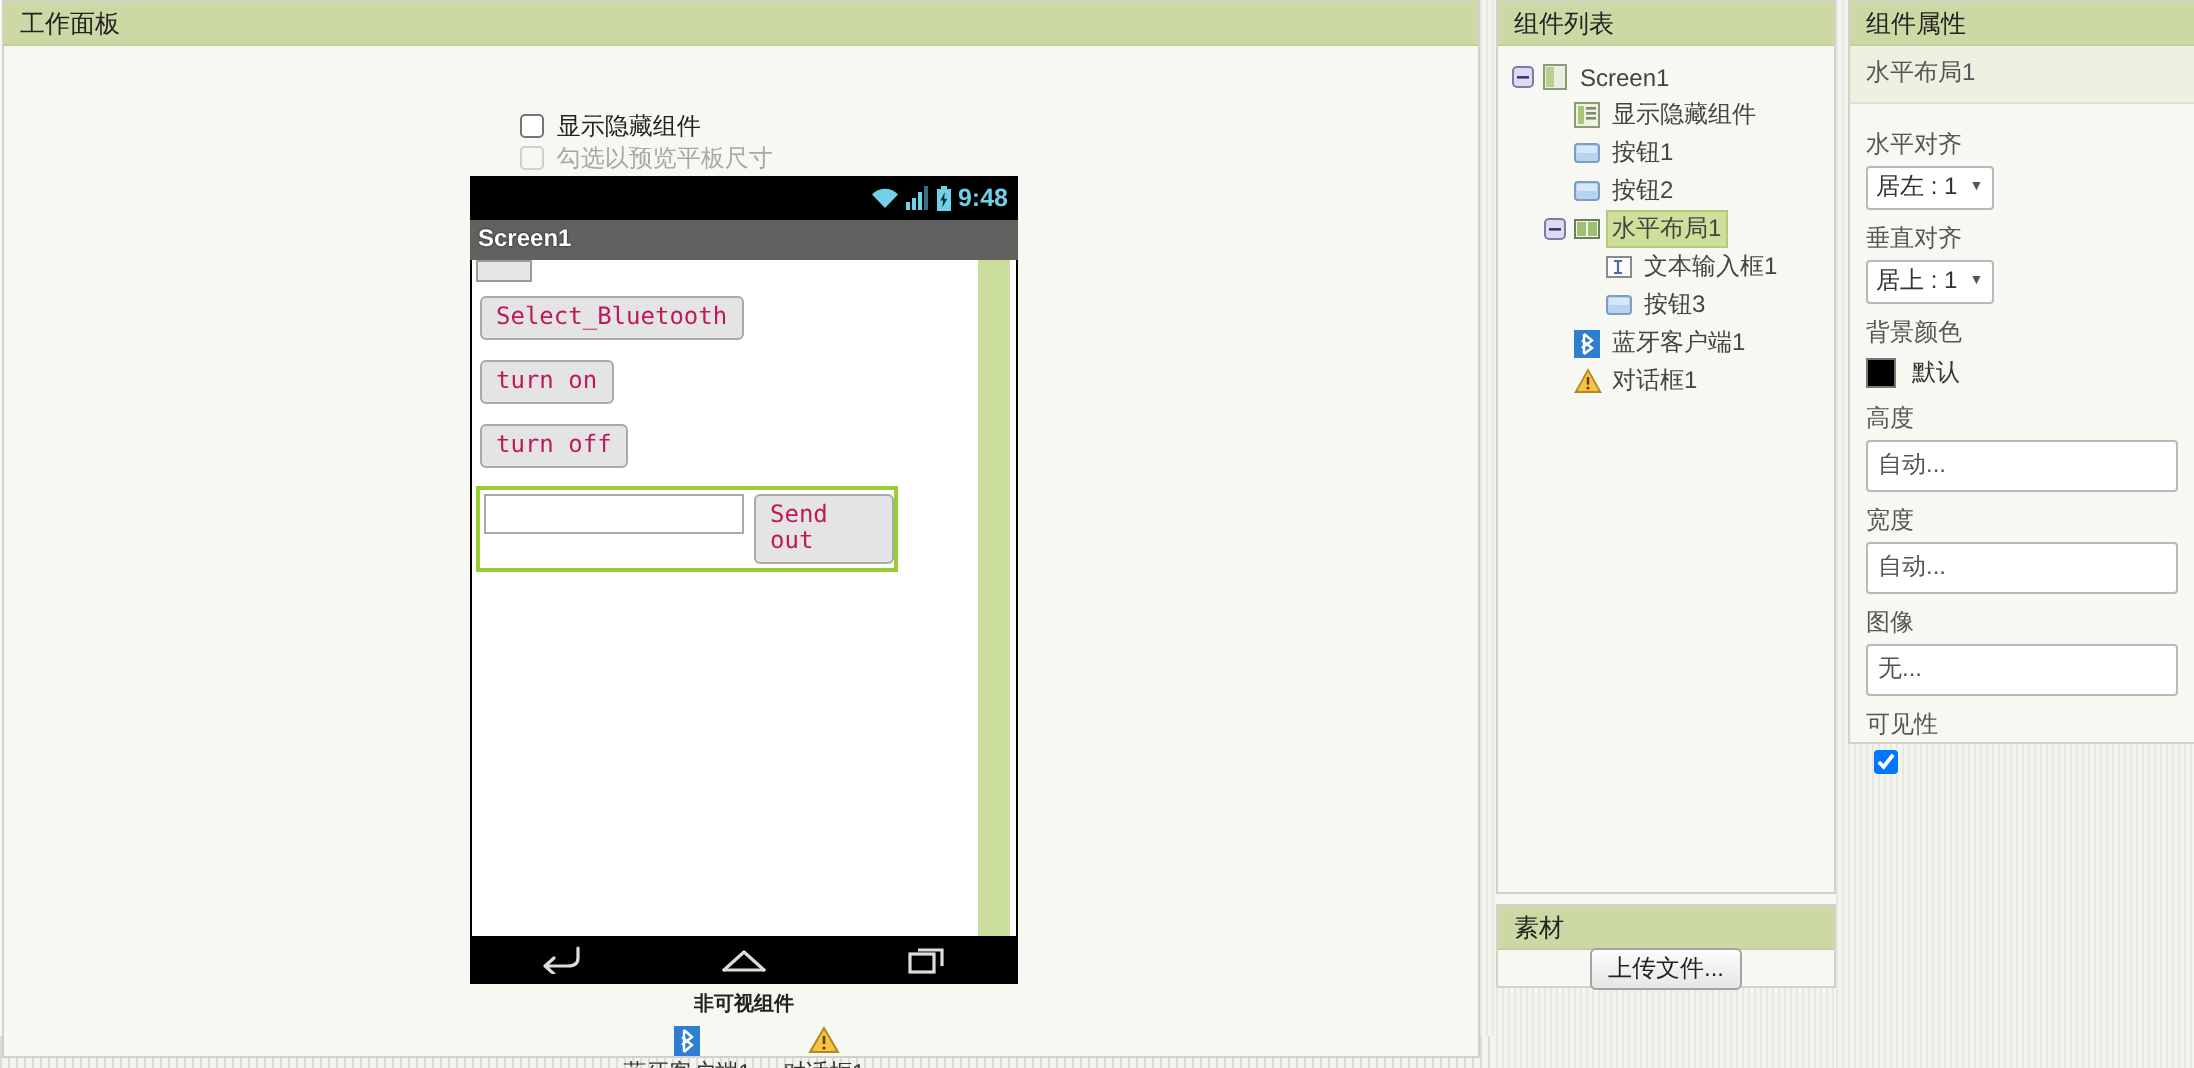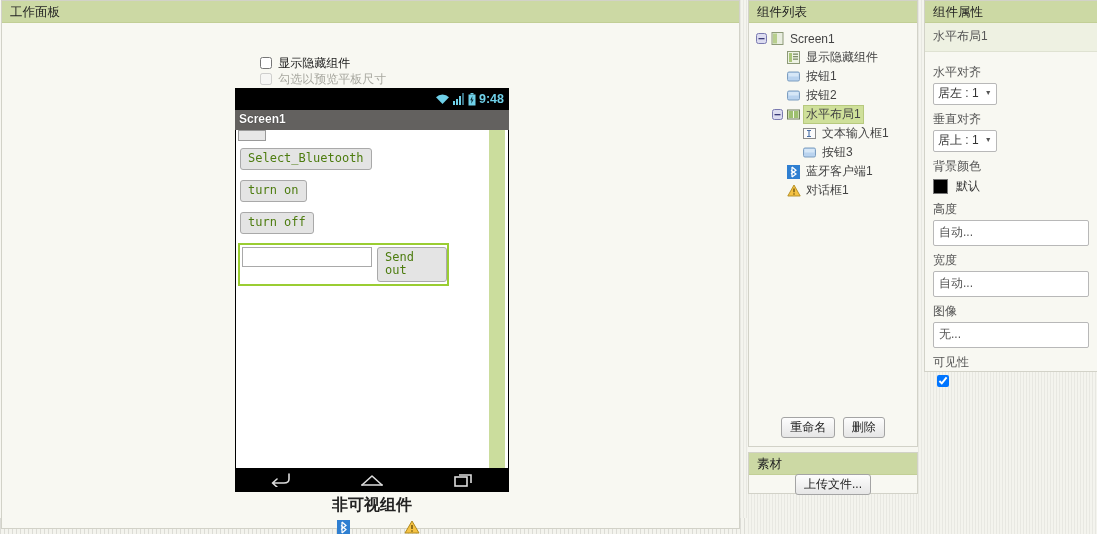--- a/index.html
+++ b/index.html
@@ -37,34 +37,34 @@
       text-shadow:0 0 1px #000;}
   #screenarea{position:absolute;left:1px;top:42px;width:272px;height:338px;background:#fff;box-sizing:border-box;}
   #green-strip{position:absolute;right:3px;top:0;width:16px;height:100%;background:#cbdd9d;}
   #navbar{position:absolute;left:0;bottom:0;width:274px;height:24px;background:#000;
       display:flex;align-items:center;justify-content:space-around;}
   
   .listpicker{position:absolute;left:2px;top:0px;width:28px;height:11px;background:#e7e7e7;
       border:1px solid #9a9a9a;box-sizing:border-box;}
   .app-btn{
     display:inline-block;background:#e4e4e4;border:1px solid #a9a9a9;border-radius:3px;
-    font-family:"DejaVu Sans Mono","Liberation Mono",monospace;font-size:12px;color:#4d7c0f;
+    font-family:"DejaVu Sans Mono","Liberation Mono",monospace;font-size:12px;color:#be185d;
     padding:3px 7px 4px 7px;line-height:13px;
   }
   #w-select{position:absolute;left:4px;top:18px;}
   #w-on{position:absolute;left:4px;top:50px;}
   #w-off{position:absolute;left:4px;top:82px;}
   #harr{position:absolute;left:2px;top:113px;width:211px;height:43px;border:2px solid #9acd32;
       box-sizing:border-box;background:#fff;padding:0;}
   #harr .tbox{position:absolute;left:2px;top:2px;width:130px;height:20px;background:#fff;
       border:1px solid #a9a9a9;box-sizing:border-box;}
   #harr .app-btn{position:absolute;left:137px;top:2px;}
   
   #nonvis{position:absolute;left:233px;top:472px;width:274px;text-align:center;}
-  #nonvis .nv-title{font-weight:bold;font-size:16px;color:#222;margin-bottom:3px;}
+  #nonvis .nv-title{font-weight:bold;font-size:10px;color:#222;margin-bottom:3px;}
   #nonvis .nv-items{display:flex;justify-content:center;gap:16px;}
   #nonvis .nv-item{font-size:11.5px;color:#333;text-align:center;}
   #nonvis .nv-ico{height:16px;display:flex;align-items:center;justify-content:center;margin-bottom:1px;}
   
   #tree-panel{left:748px;top:0;width:170px;height:447px;}
   #tree-body{position:absolute;left:0;top:22px;right:0;bottom:0;overflow:hidden;}
   .tnode{display:flex;align-items:center;height:19px;font-size:12px;color:#444;white-space:nowrap;}
   .tnode .exp{width:13px;height:13px;margin-right:2px;flex:0 0 auto;display:flex;align-items:center;justify-content:center;}
   .tnode .tico{width:15px;height:15px;margin-right:3px;flex:0 0 auto;display:flex;align-items:center;justify-content:center;}
   .tnode .tlbl{padding:0 2px;}
@@ -327,24 +327,20 @@
           <span class="tico">
             <svg width="14" height="13" viewBox="0 0 14 13">
               <path d="M7 1 L13.2 12 L0.8 12 Z" fill="#f5c243" stroke="#b08a20" stroke-width="0.9"></path>
               <path d="M7 4.5 L7 8.3" stroke="#5a4406" stroke-width="1.2"></path>
               <circle cx="7" cy="10" r="0.75" fill="#5a4406"></circle>
             </svg>
           </span>
           <span class="tlbl">对话框1</span>
         </div>
       </div>
-    <div class="tree-btns">
-      <span class="sm-btn">重命名</span>
-      <span class="sm-btn">删除</span>
-    </div>
   </div>
 </div>
 
 <div class="panel" id="media-panel">
   <div class="panel-head">素材</div>
   <div id="media-body">
     <span class="sm-btn">上传文件...</span>
   </div>
 </div>
 

